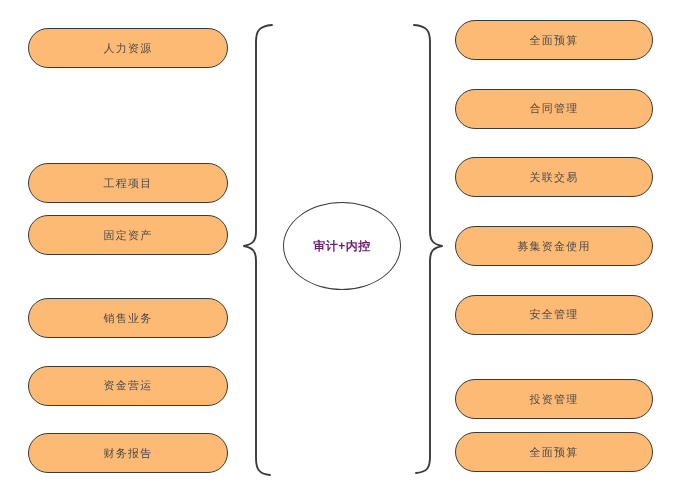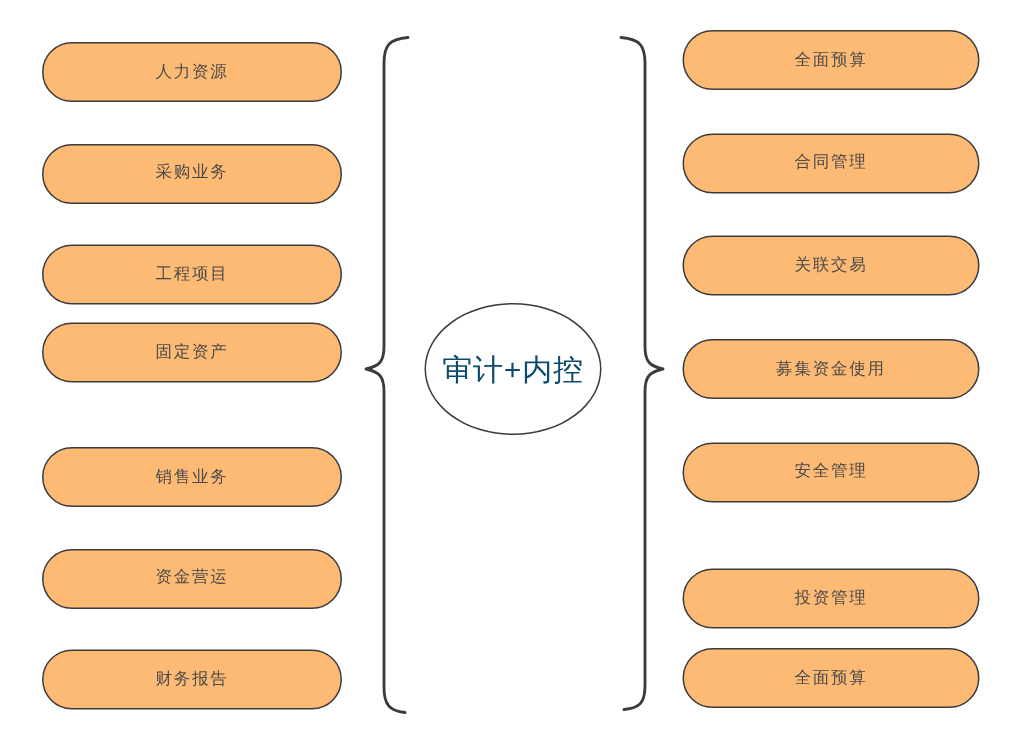--- a/index.html
+++ b/index.html
@@ -45,23 +45,23 @@
     top: 202px;
     width: 118px;
     height: 88px;
     box-sizing: border-box;
     border: 1.8px solid #3b3b3b;
     border-radius: 50%;
     background: #ffffff;
     display: flex;
     align-items: center;
     justify-content: center;
-    color: #0c4a6e;
-    font-size: 20px;
-    font-weight: 400;
+    color: #701a75;
+    font-size: 12px;
+    font-weight: 700;
     letter-spacing: 0.5px;
     white-space: nowrap;
   }
 
   
   .brace {
     position: absolute;
     top: 0;
     left: 0;
     width: 680px;
@@ -75,21 +75,20 @@
     stroke-linecap: round;
     stroke-linejoin: round;
   }
 </style>
 </head>
 <body>
 
 <div id="canvas">
 
   <div class="pill pill-left" style="top:28px">人力资源</div>
-  <div class="pill pill-left" style="top:95.5px">采购业务</div>
   <div class="pill pill-left" style="top:163px">工程项目</div>
   <div class="pill pill-left" style="top:215px">固定资产</div>
   <div class="pill pill-left" style="top:298px">销售业务</div>
   <div class="pill pill-left" style="top:365.5px">资金营运</div>
   <div class="pill pill-left" style="top:433px">财务报告</div>
 
   <div class="pill pill-right" style="top:20px">全面预算</div>
   <div class="pill pill-right" style="top:88.7px">合同管理</div>
   <div class="pill pill-right" style="top:157.3px">关联交易</div>
   <div class="pill pill-right" style="top:294.7px">安全管理</div>

